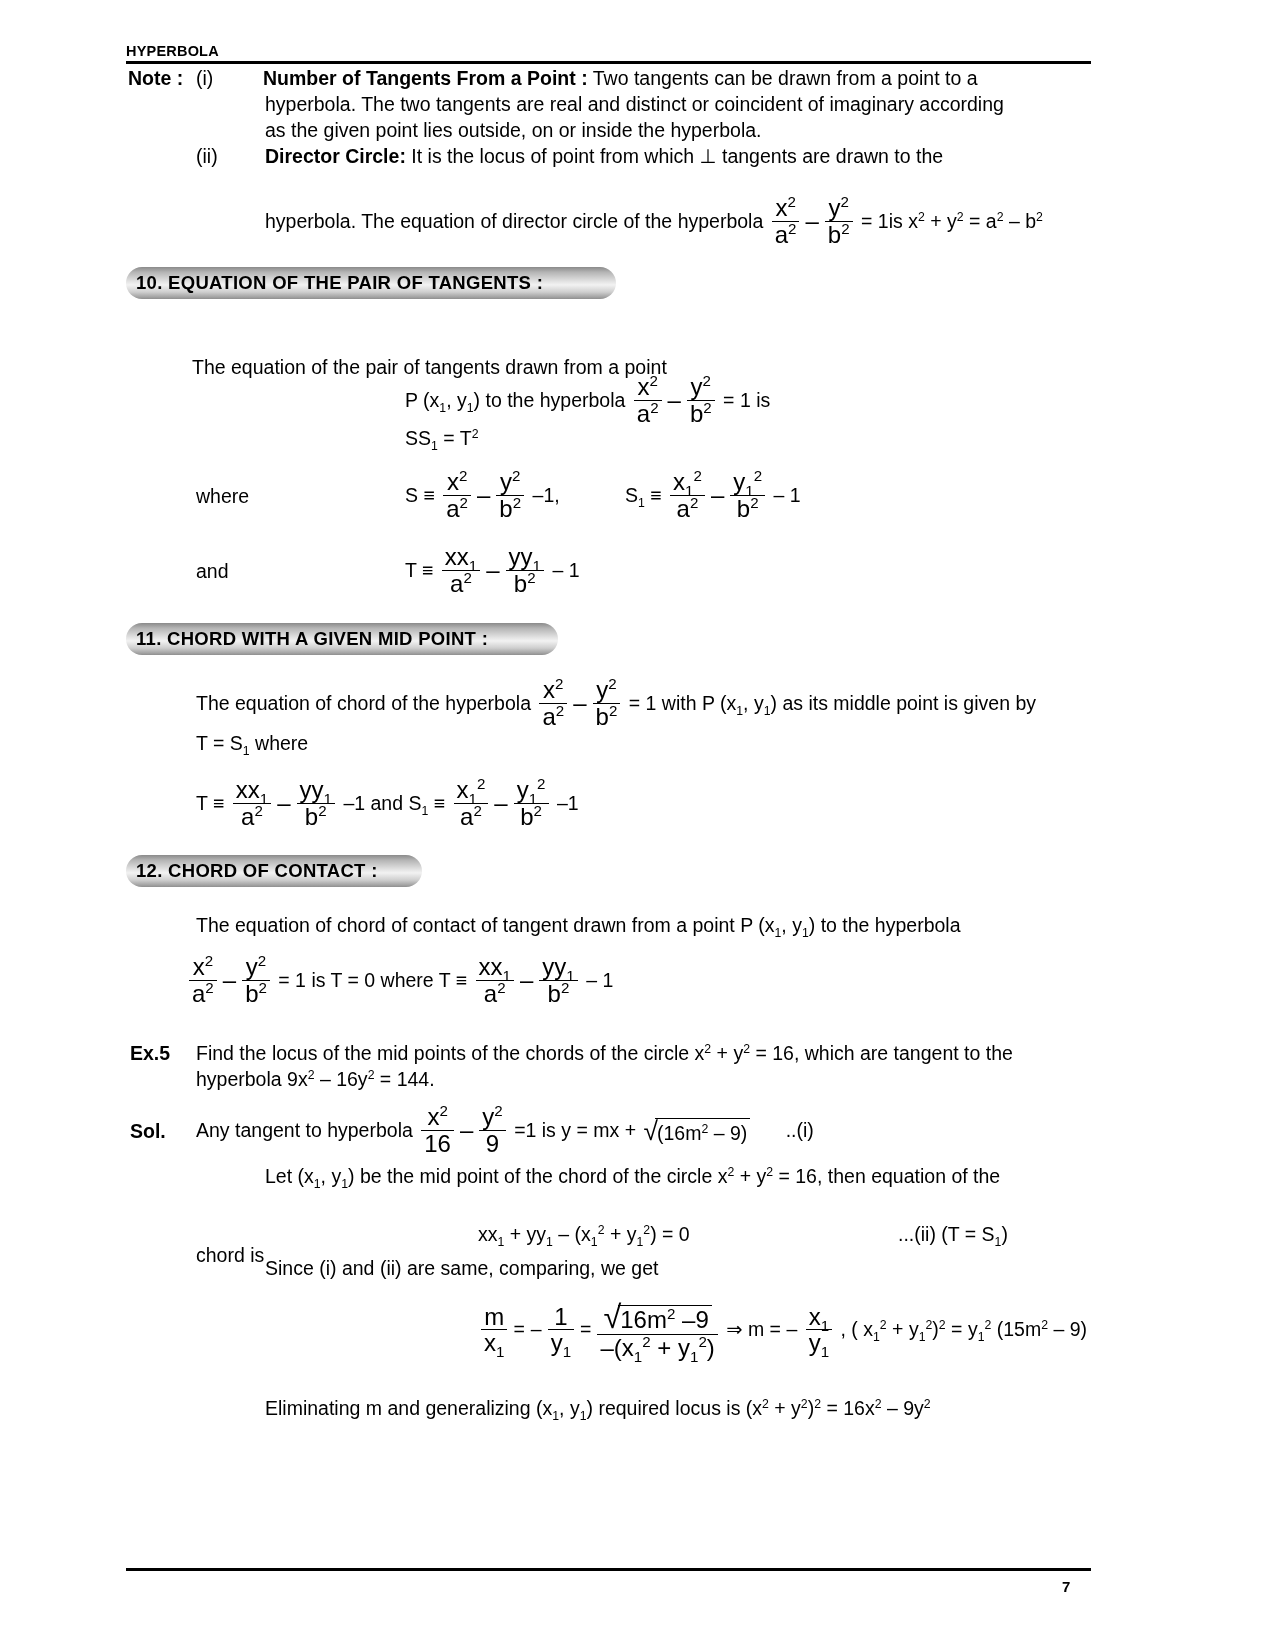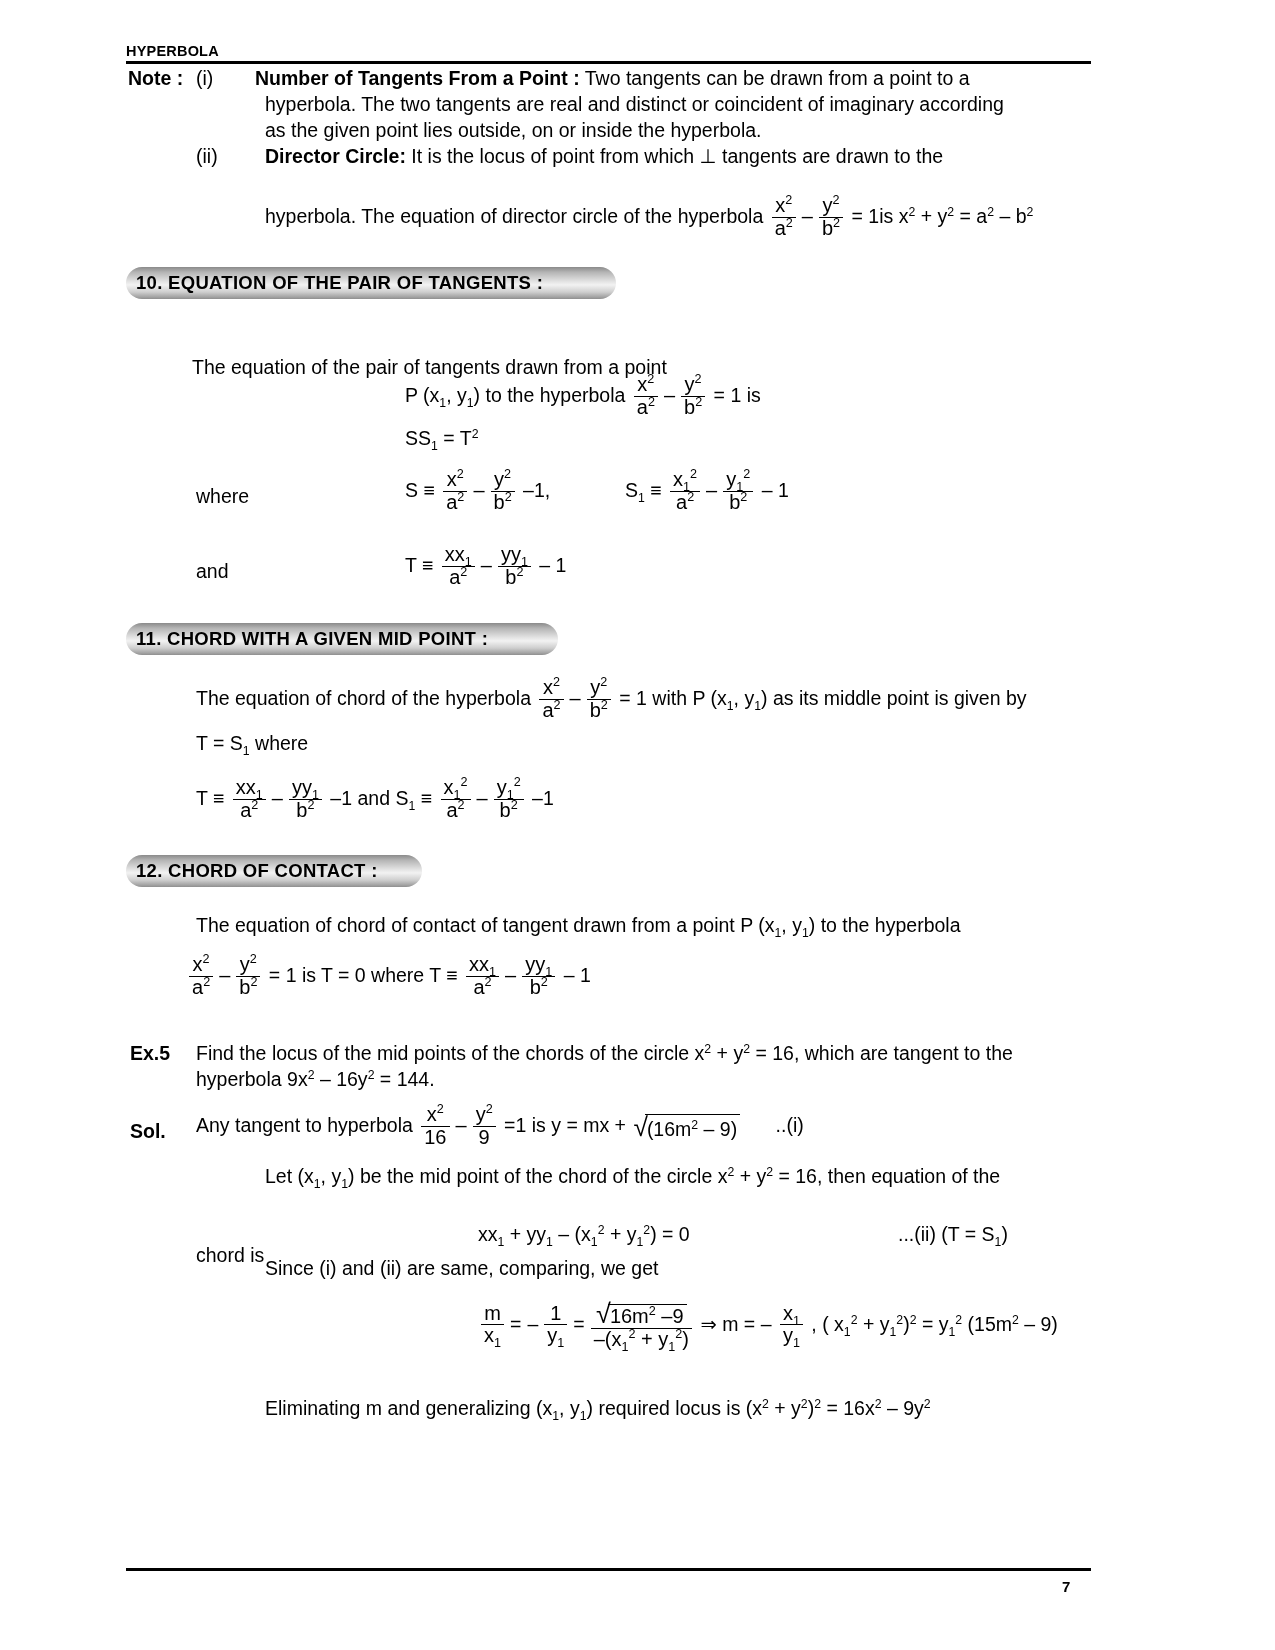--- a/index.html
+++ b/index.html
@@ -43,21 +43,21 @@
       #8a8a8a 0%, #b4b4b4 16%, #e4e4e4 46%, #f2f2f2 56%,
       #cfcfcf 78%, #a8a8a8 92%, #8f8f8f 100%);
     display:flex; align-items:center;border-radius:16px;
   }
   .secbar span {
     font-size:18.5px; font-weight:bold; letter-spacing:0.3px;
     padding-left:10px; color:#000;
   }
 
   
-  .m { display:inline-block; vertical-align:middle; font-size:20px; }
+  .m { display:inline-block; vertical-align:middle; font-size:24px; }
   .frac {
     display:inline-block; vertical-align:middle;
     text-align:center; line-height:1.08; margin:0 3px;
     position:relative; top:-1px;
   }
   .frac .num { display:block; padding:0 3px; }
   .frac .den { display:block; padding:0 3px; border-top:1.6px solid #000; }
   sup { font-size:0.63em; vertical-align:super; line-height:0; }
   sub { font-size:0.63em; vertical-align:sub; line-height:0; }
   .sq { display:inline-block; vertical-align:middle; position:relative; margin:0 2px; }
@@ -72,21 +72,21 @@
 <body>
 
 <div class="page">
 
   <div class="hdr-label">HYPERBOLA</div>
   <div class="hdr-rule"></div>
 
   <div class="txt b" style="left:128px; top:65px;">Note :</div>
   <div class="txt" style="left:196px; top:65px;">(i)</div>
 
-  <div class="txt" style="left:255px; top:65px;">
+  <div class="txt" style="left:263px; top:65px;">
     <span class="b">Number of Tangents From a Point :</span><span> Two tangents can be drawn from a point to a</span>
   </div>
   <div class="txt" style="left:265px; top:91px;">hyperbola. The two tangents are real and distinct or coincident of imaginary according</div>
   <div class="txt" style="left:265px; top:117px;">as the given point lies outside, on or inside the hyperbola.</div>
 
   <div class="txt" style="left:196px; top:143px;">(ii)</div>
   <div class="txt" style="left:265px; top:143px;">
     <span class="b">Director Circle:</span><span> It is the locus of point from which ⊥ tangents are drawn to the</span>
   </div>
 

